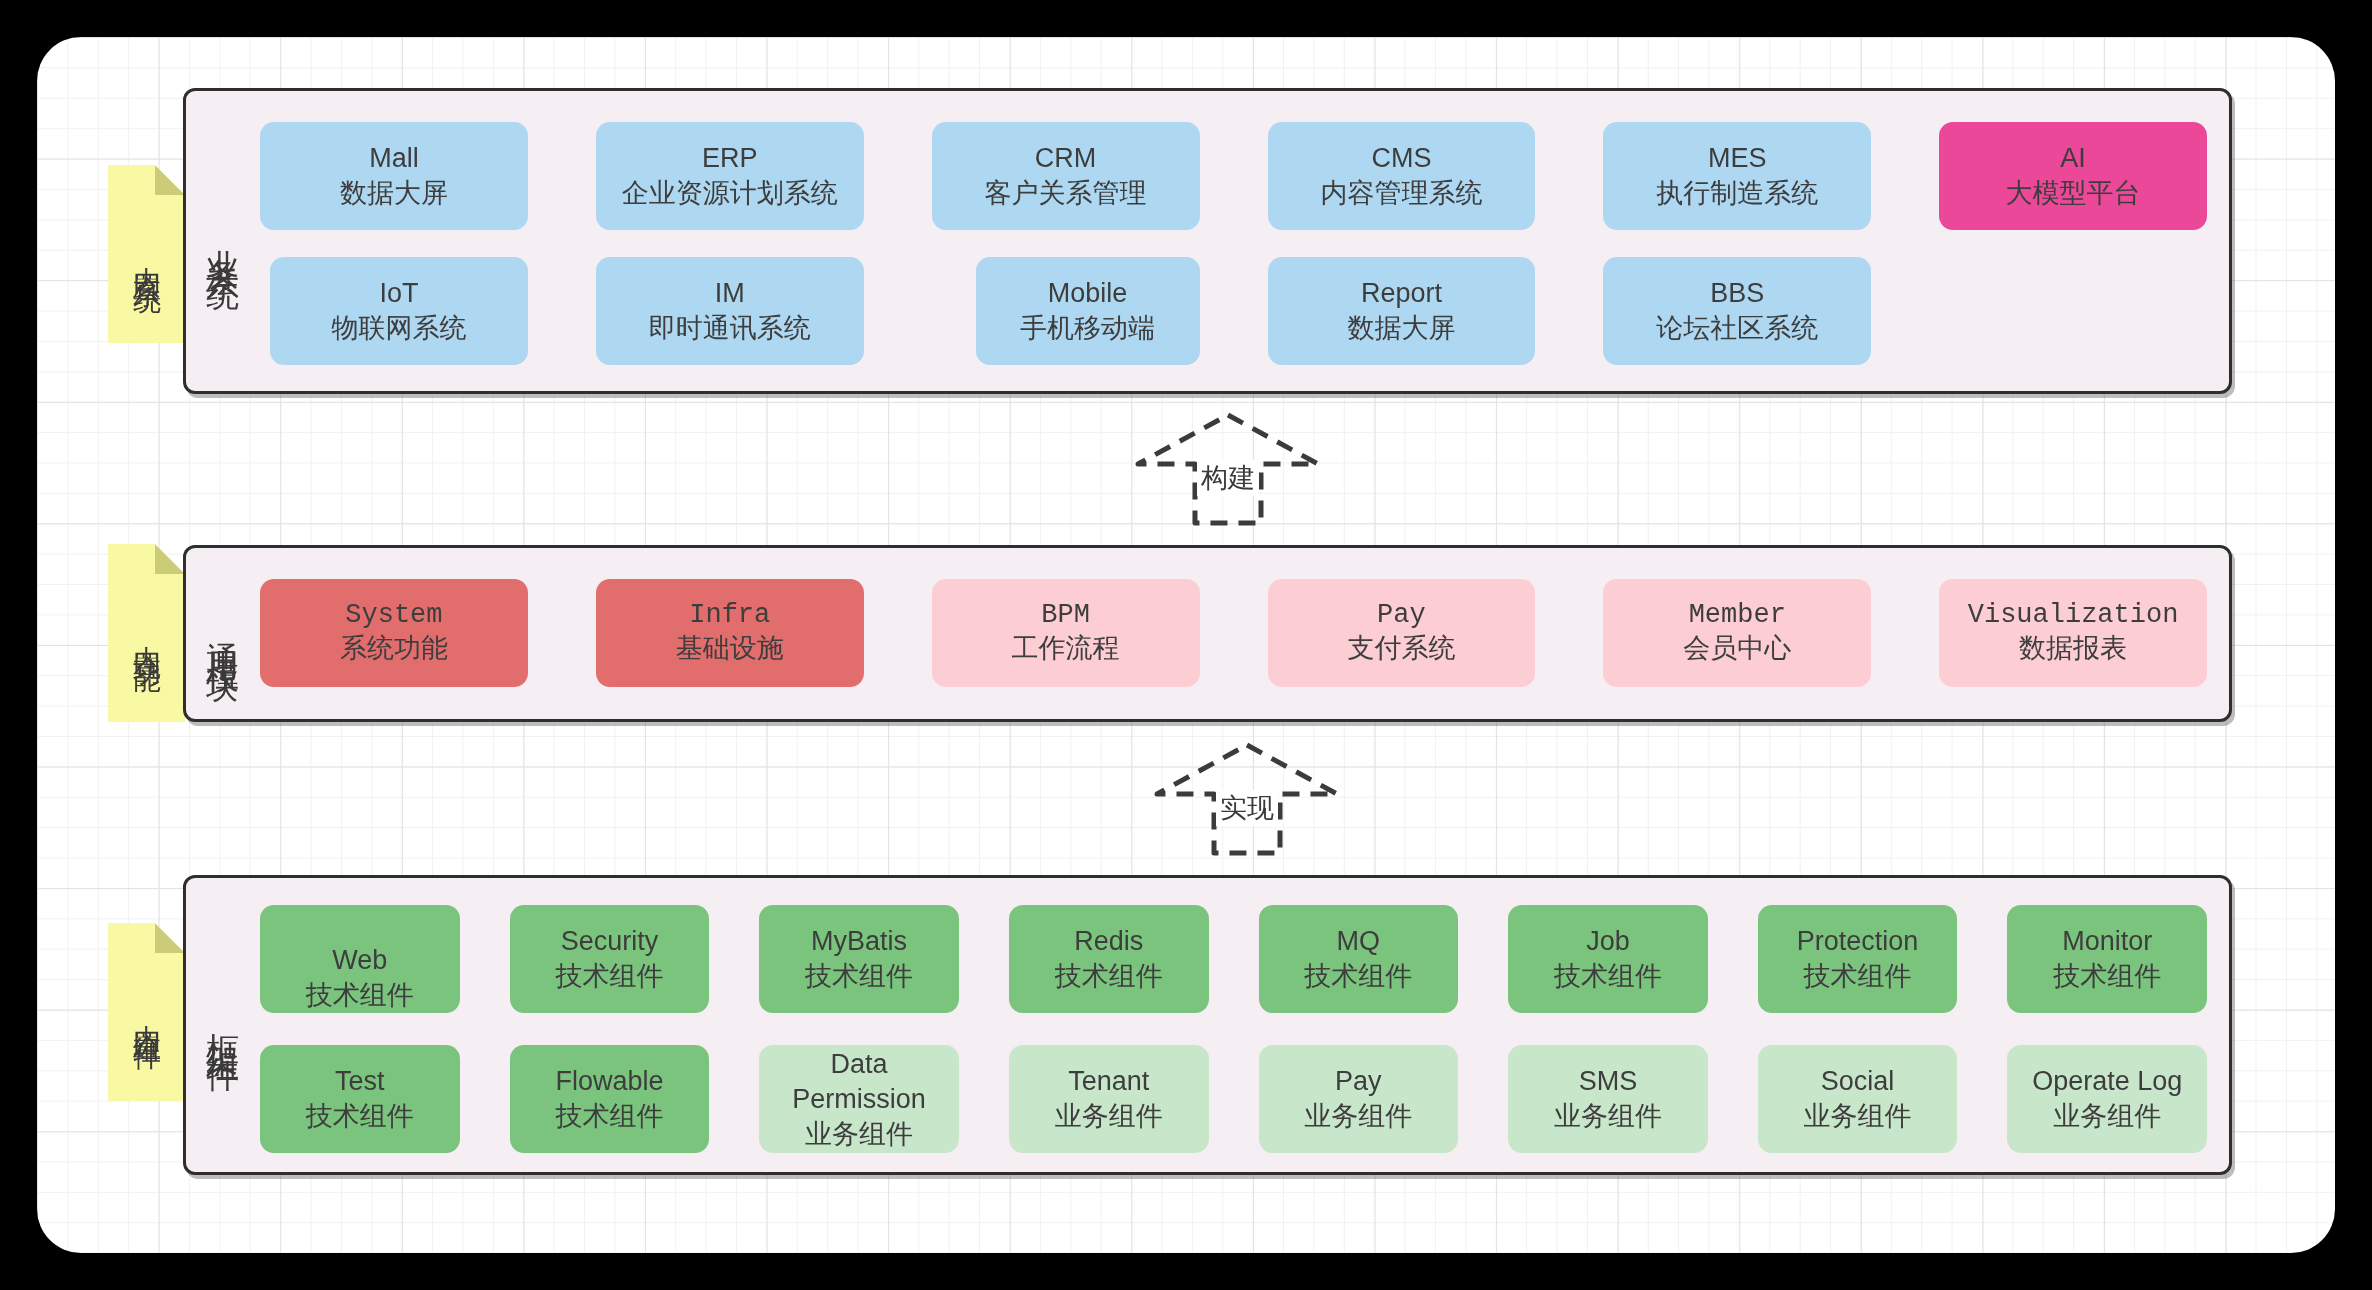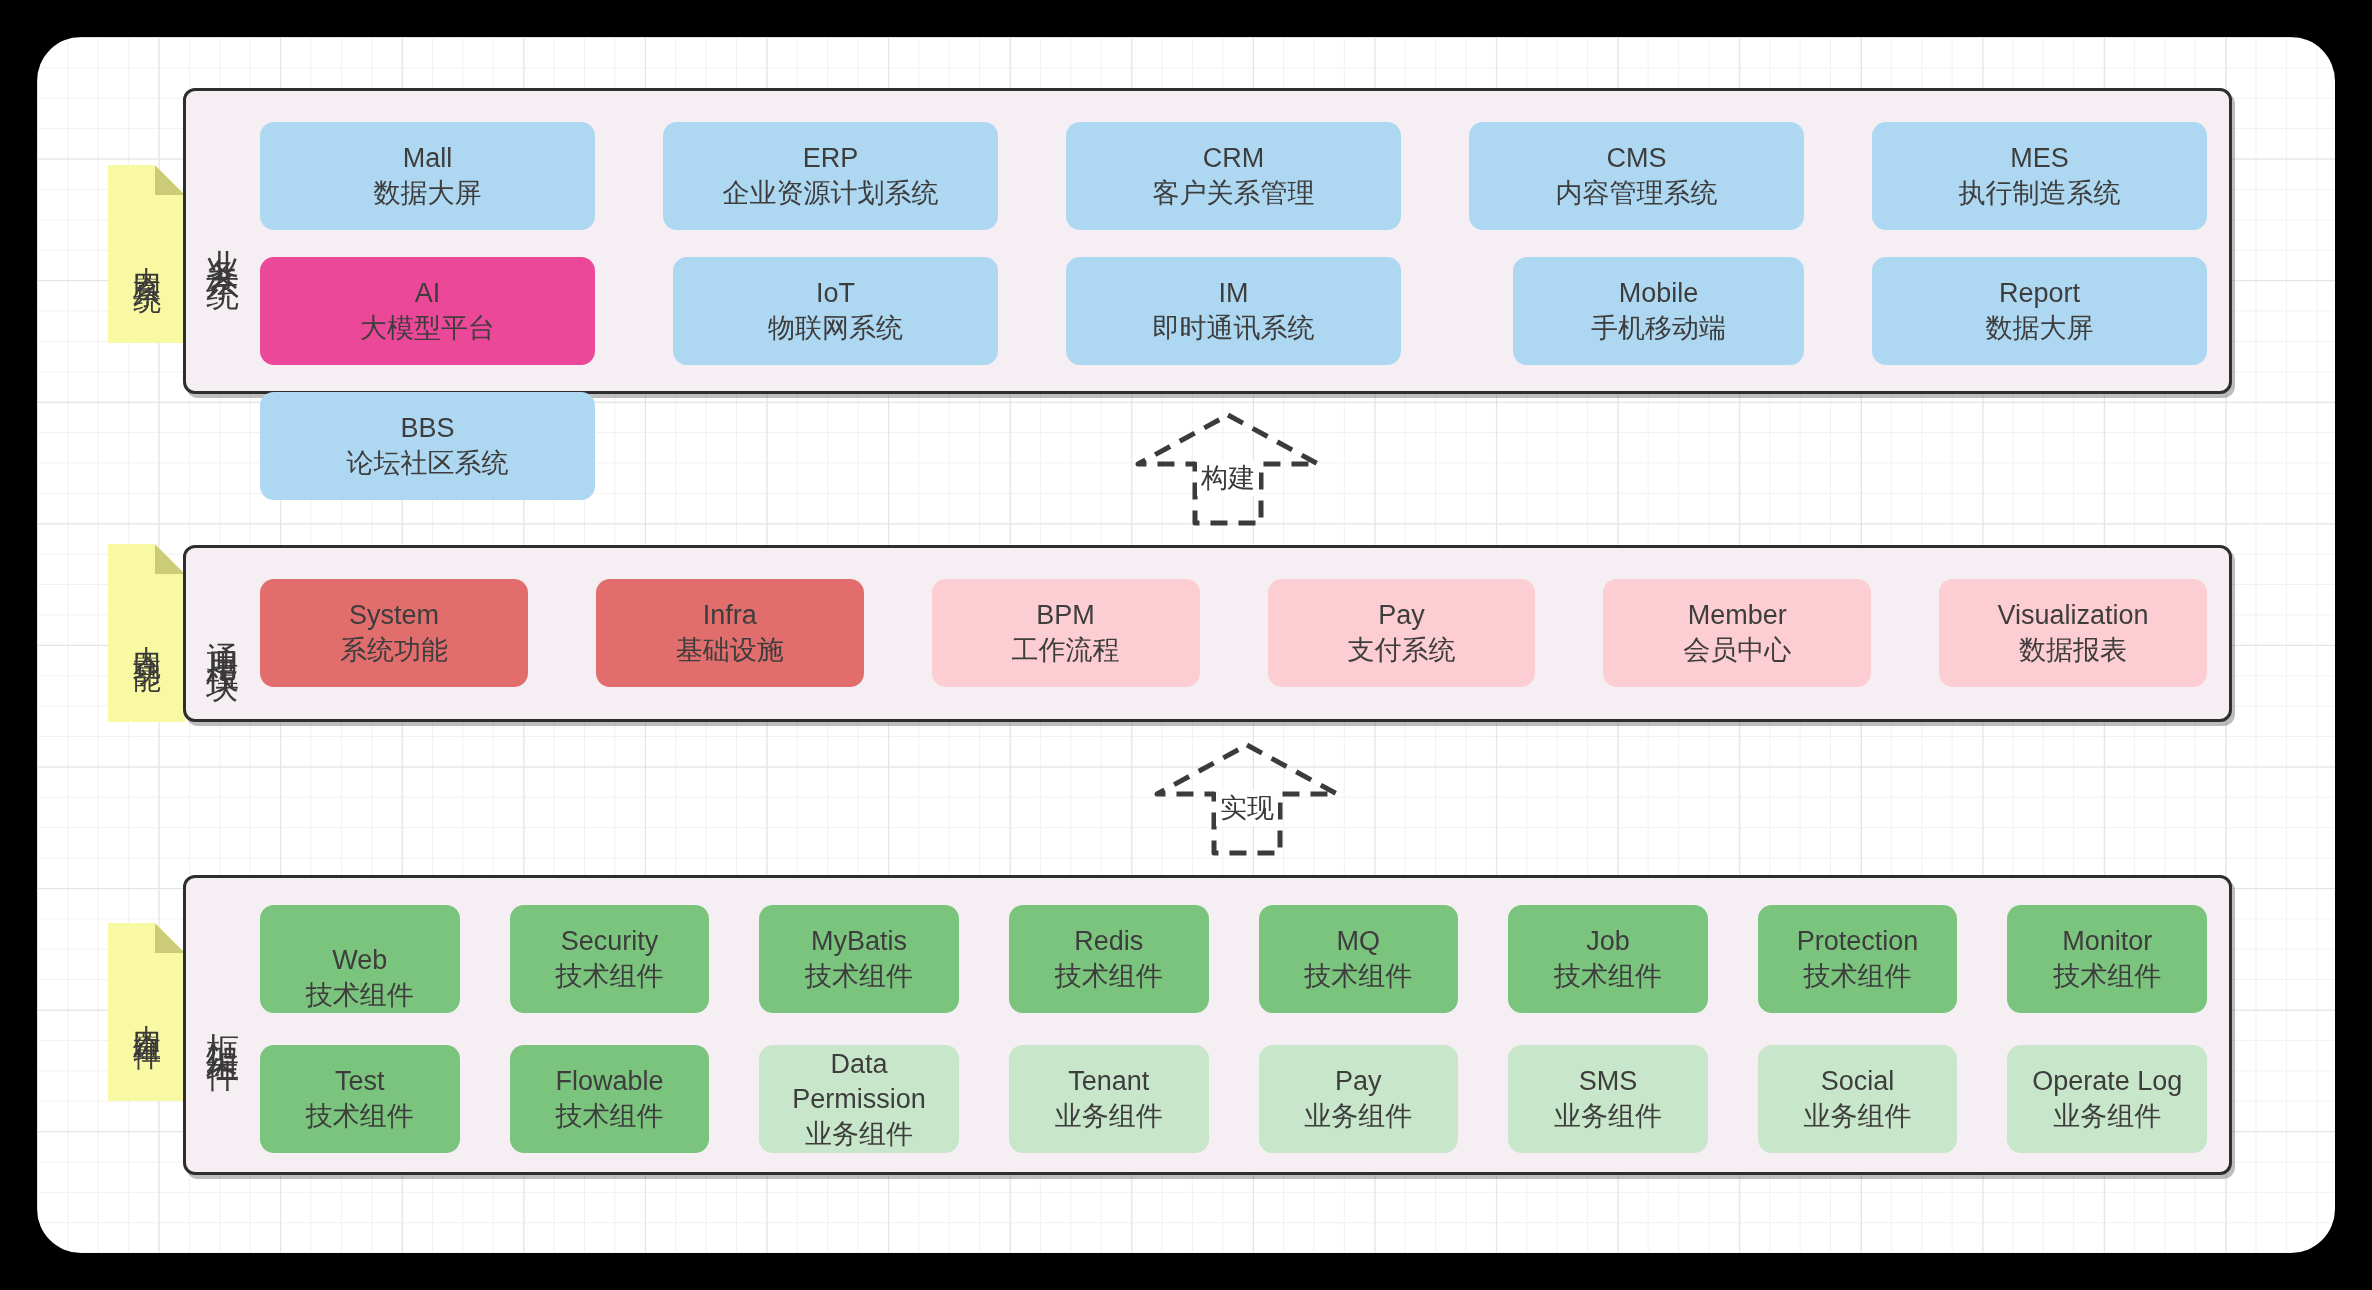--- a/index.html
+++ b/index.html
@@ -83,31 +83,32 @@
     letter-spacing: 9px;
     color: #3a3a3a;
     line-height: 1;
   }
   .grid {
     flex: 1;
     display: grid;
     align-content: start;
   }
   .grid--business {
-    grid-template-columns: repeat(5, 1fr);
+    grid-template-columns: repeat(6, 1fr);
     column-gap: 68px;
     row-gap: 27px;
     padding: 31px 22px 0 0;
     grid-auto-rows: 108px;
   }
   .grid--modules {
     grid-template-columns: repeat(6, 1fr);
     column-gap: 68px;
     padding: 31px 22px 2px 0;
     grid-auto-rows: 108px;
+    font-family: Liberation Mono, monospace;
   }
   .grid--components {
     grid-template-columns: repeat(8, 1fr);
     column-gap: 50px;
     row-gap: 32px;
     padding: 27px 22px 0 0;
     grid-auto-rows: 108px;
   }
   .box {
     border-radius: 14px;

